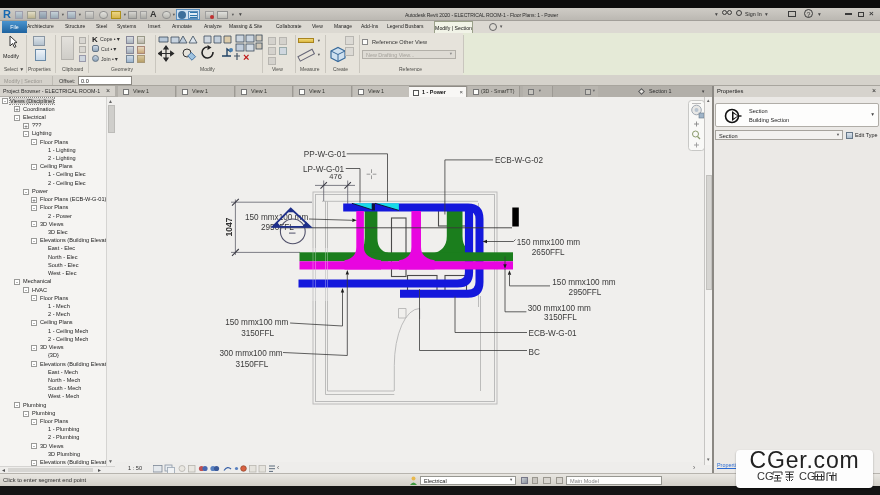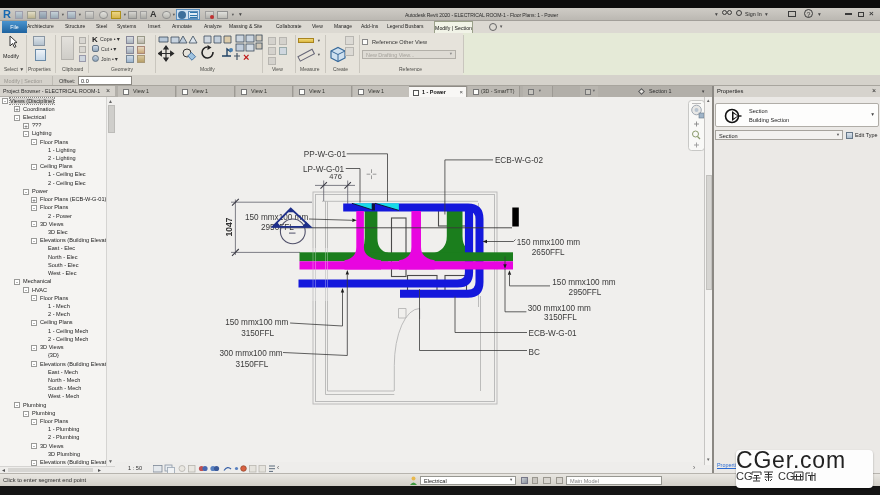--- a/index.html
+++ b/index.html
@@ -54,21 +54,21 @@
 
 
 #propdiv { position:absolute; left:712px; top:86px; width:2px; height:387px; background:#8b8883; }
 #propheader { position:absolute; left:714px; top:86px; width:166px; height:11px; background:#d6d3cd; }
 #props { position:absolute; left:714px; top:97px; width:166px; height:376px; background:#ebe9e6; }
 
 
 #statusbar { position:absolute; left:0; top:473px; width:880px; height:13px; background:linear-gradient(#e9e7e2,#d2cfc8); border-top:1px solid #b7b4ae; }
 
 
-#watermark { position:absolute; left:736px; top:450px; width:137px; height:38px; background:#fdfdfd; border-radius:4px; box-shadow:0 1px 2px rgba(0,0,0,.35); }
+#watermark { position:absolute; left:736px; top:450px; width:137px; height:38px; background:#fdfdfd; border-radius:4px; box-shadow:0 1px 2px rgba(0,0,0,.35); text-align:center; }
 #wm1 { font-size:23px; color:#222; letter-spacing:0.8px; line-height:19px; margin-top:1px;}
 #wm2 { font-size:11px; color:#333; line-height:12px; }
 </style>
 </head>
 <body>
 <div id="app">
   <div id="blacktop"></div>
   <div id="titlebar">
     <span style="position:absolute;left:3px;top:0px;font-size:11px;font-weight:bold;color:#1668b1;">R</span>
     <span class="ticon" style="left:15px;width:8px;background:linear-gradient(#c2d0da,#96a8b6);border:1px solid #99a;"></span>

